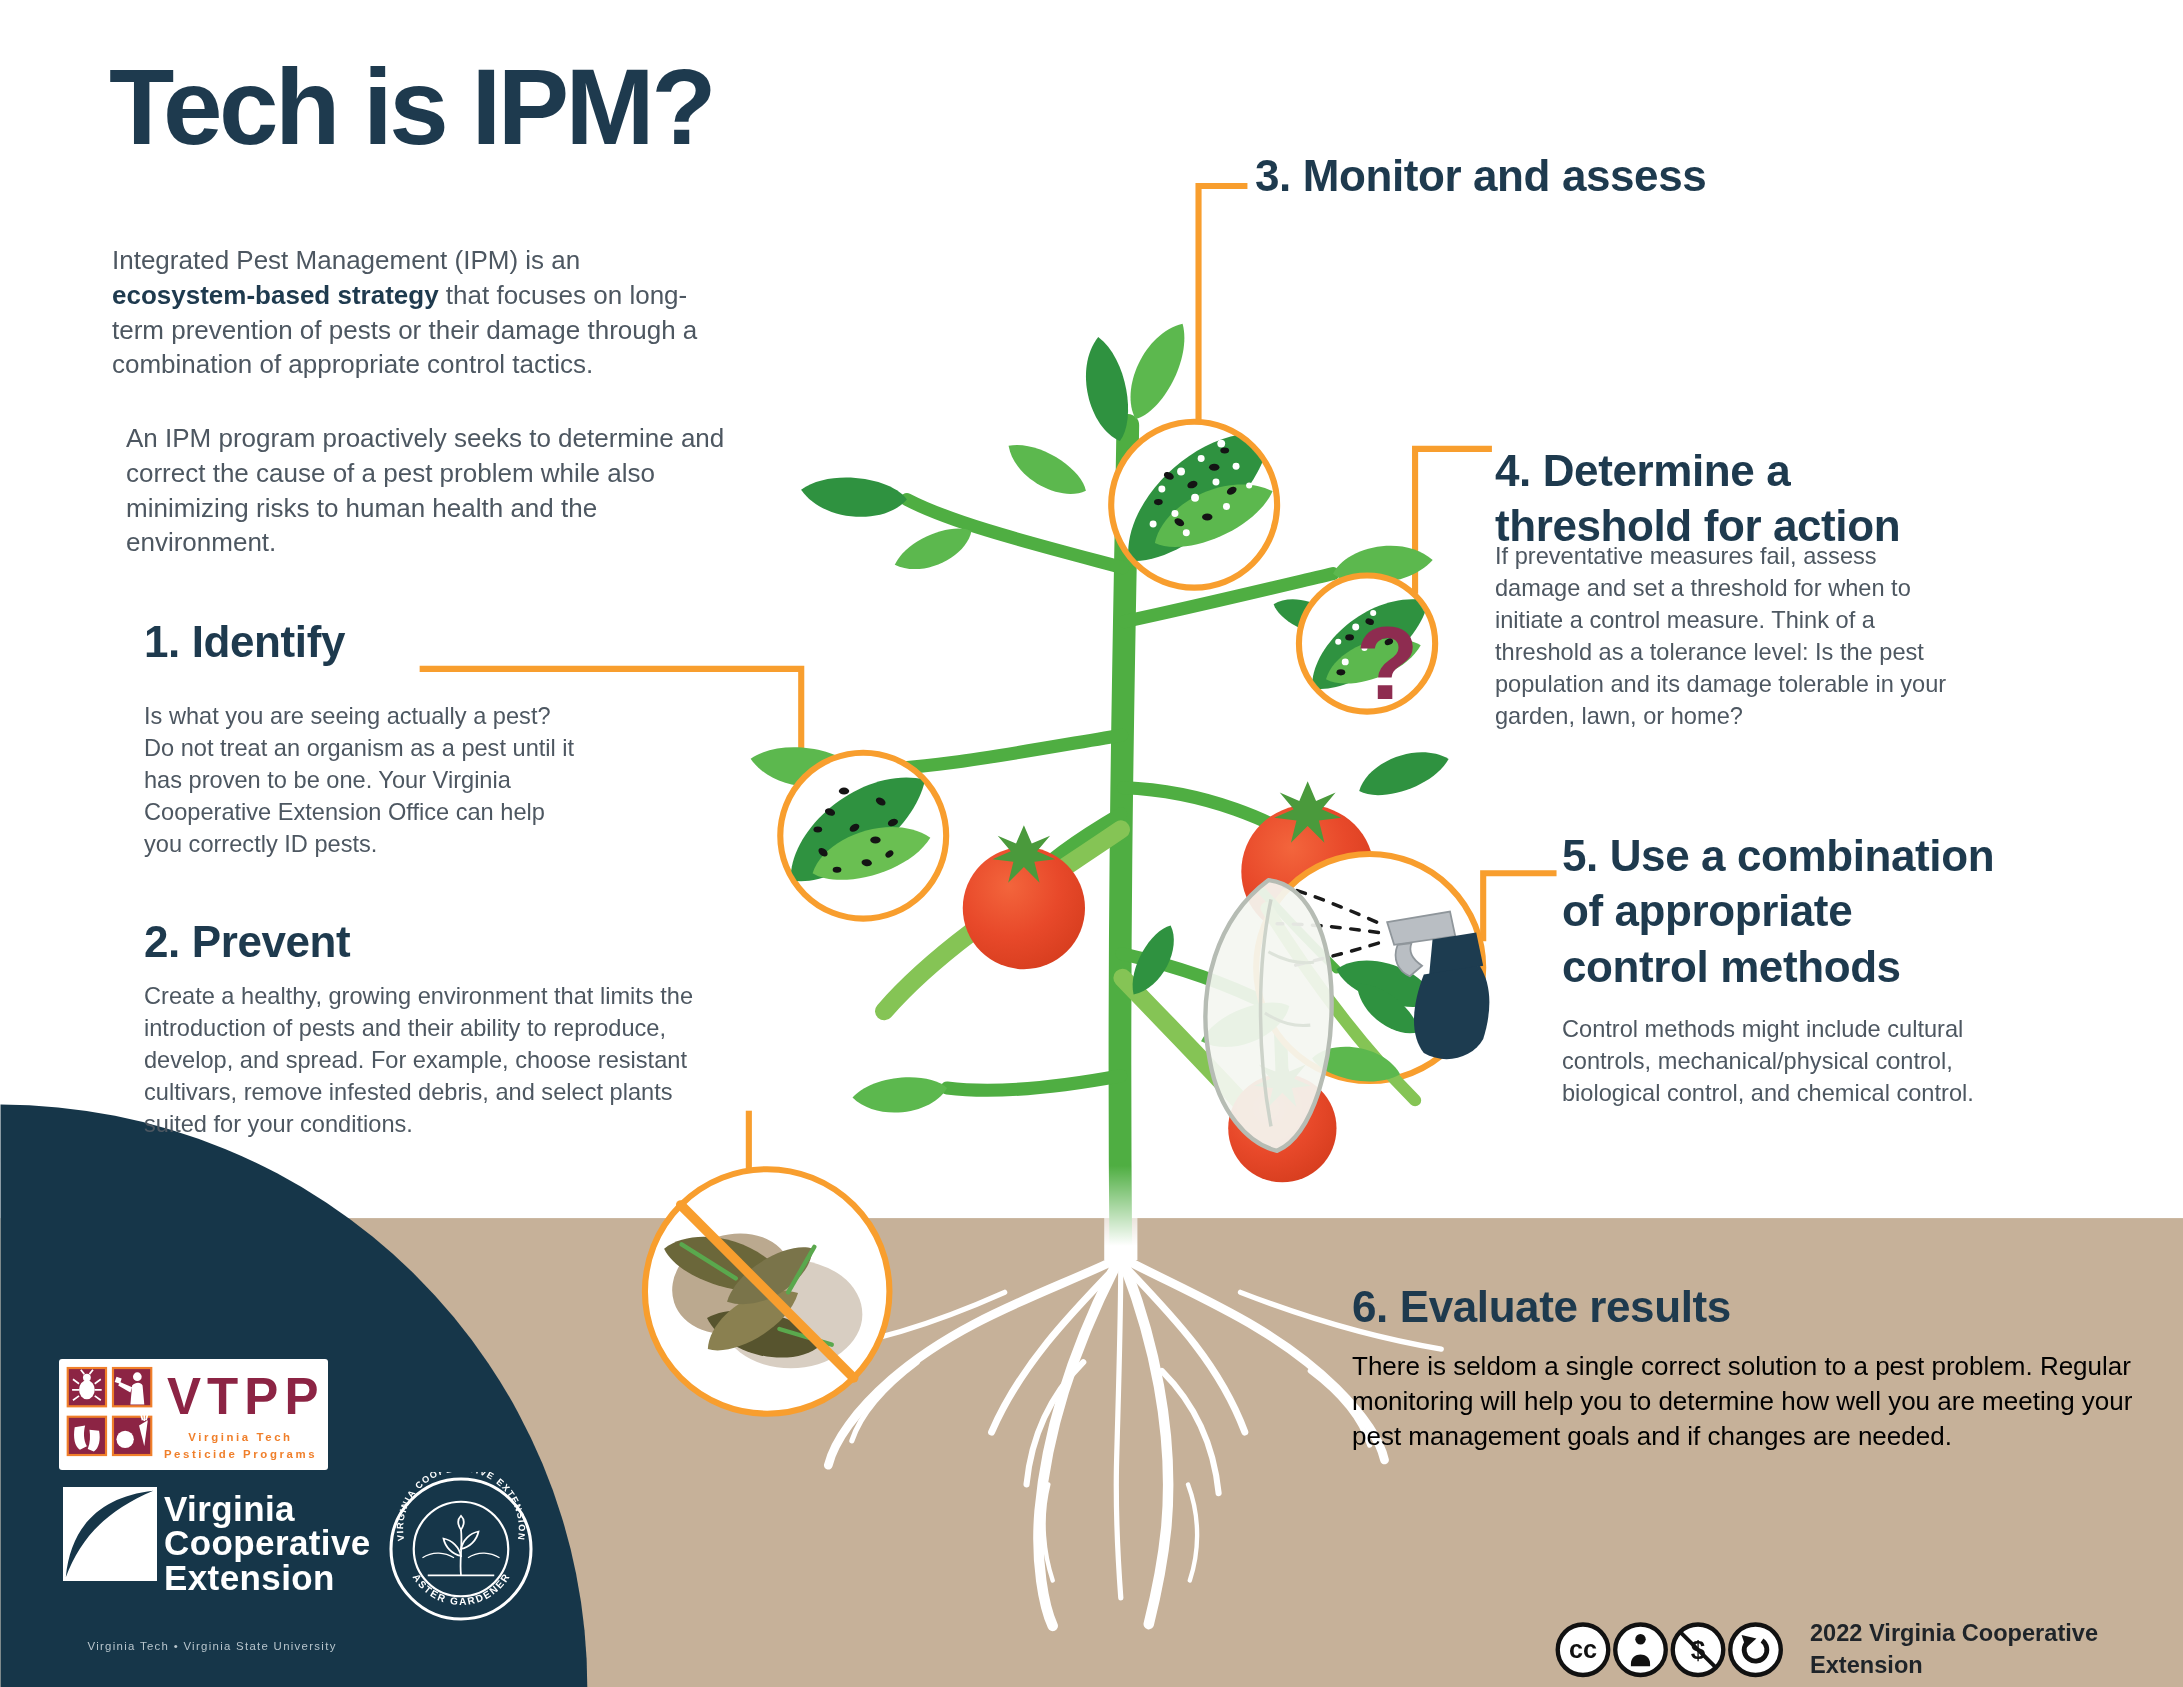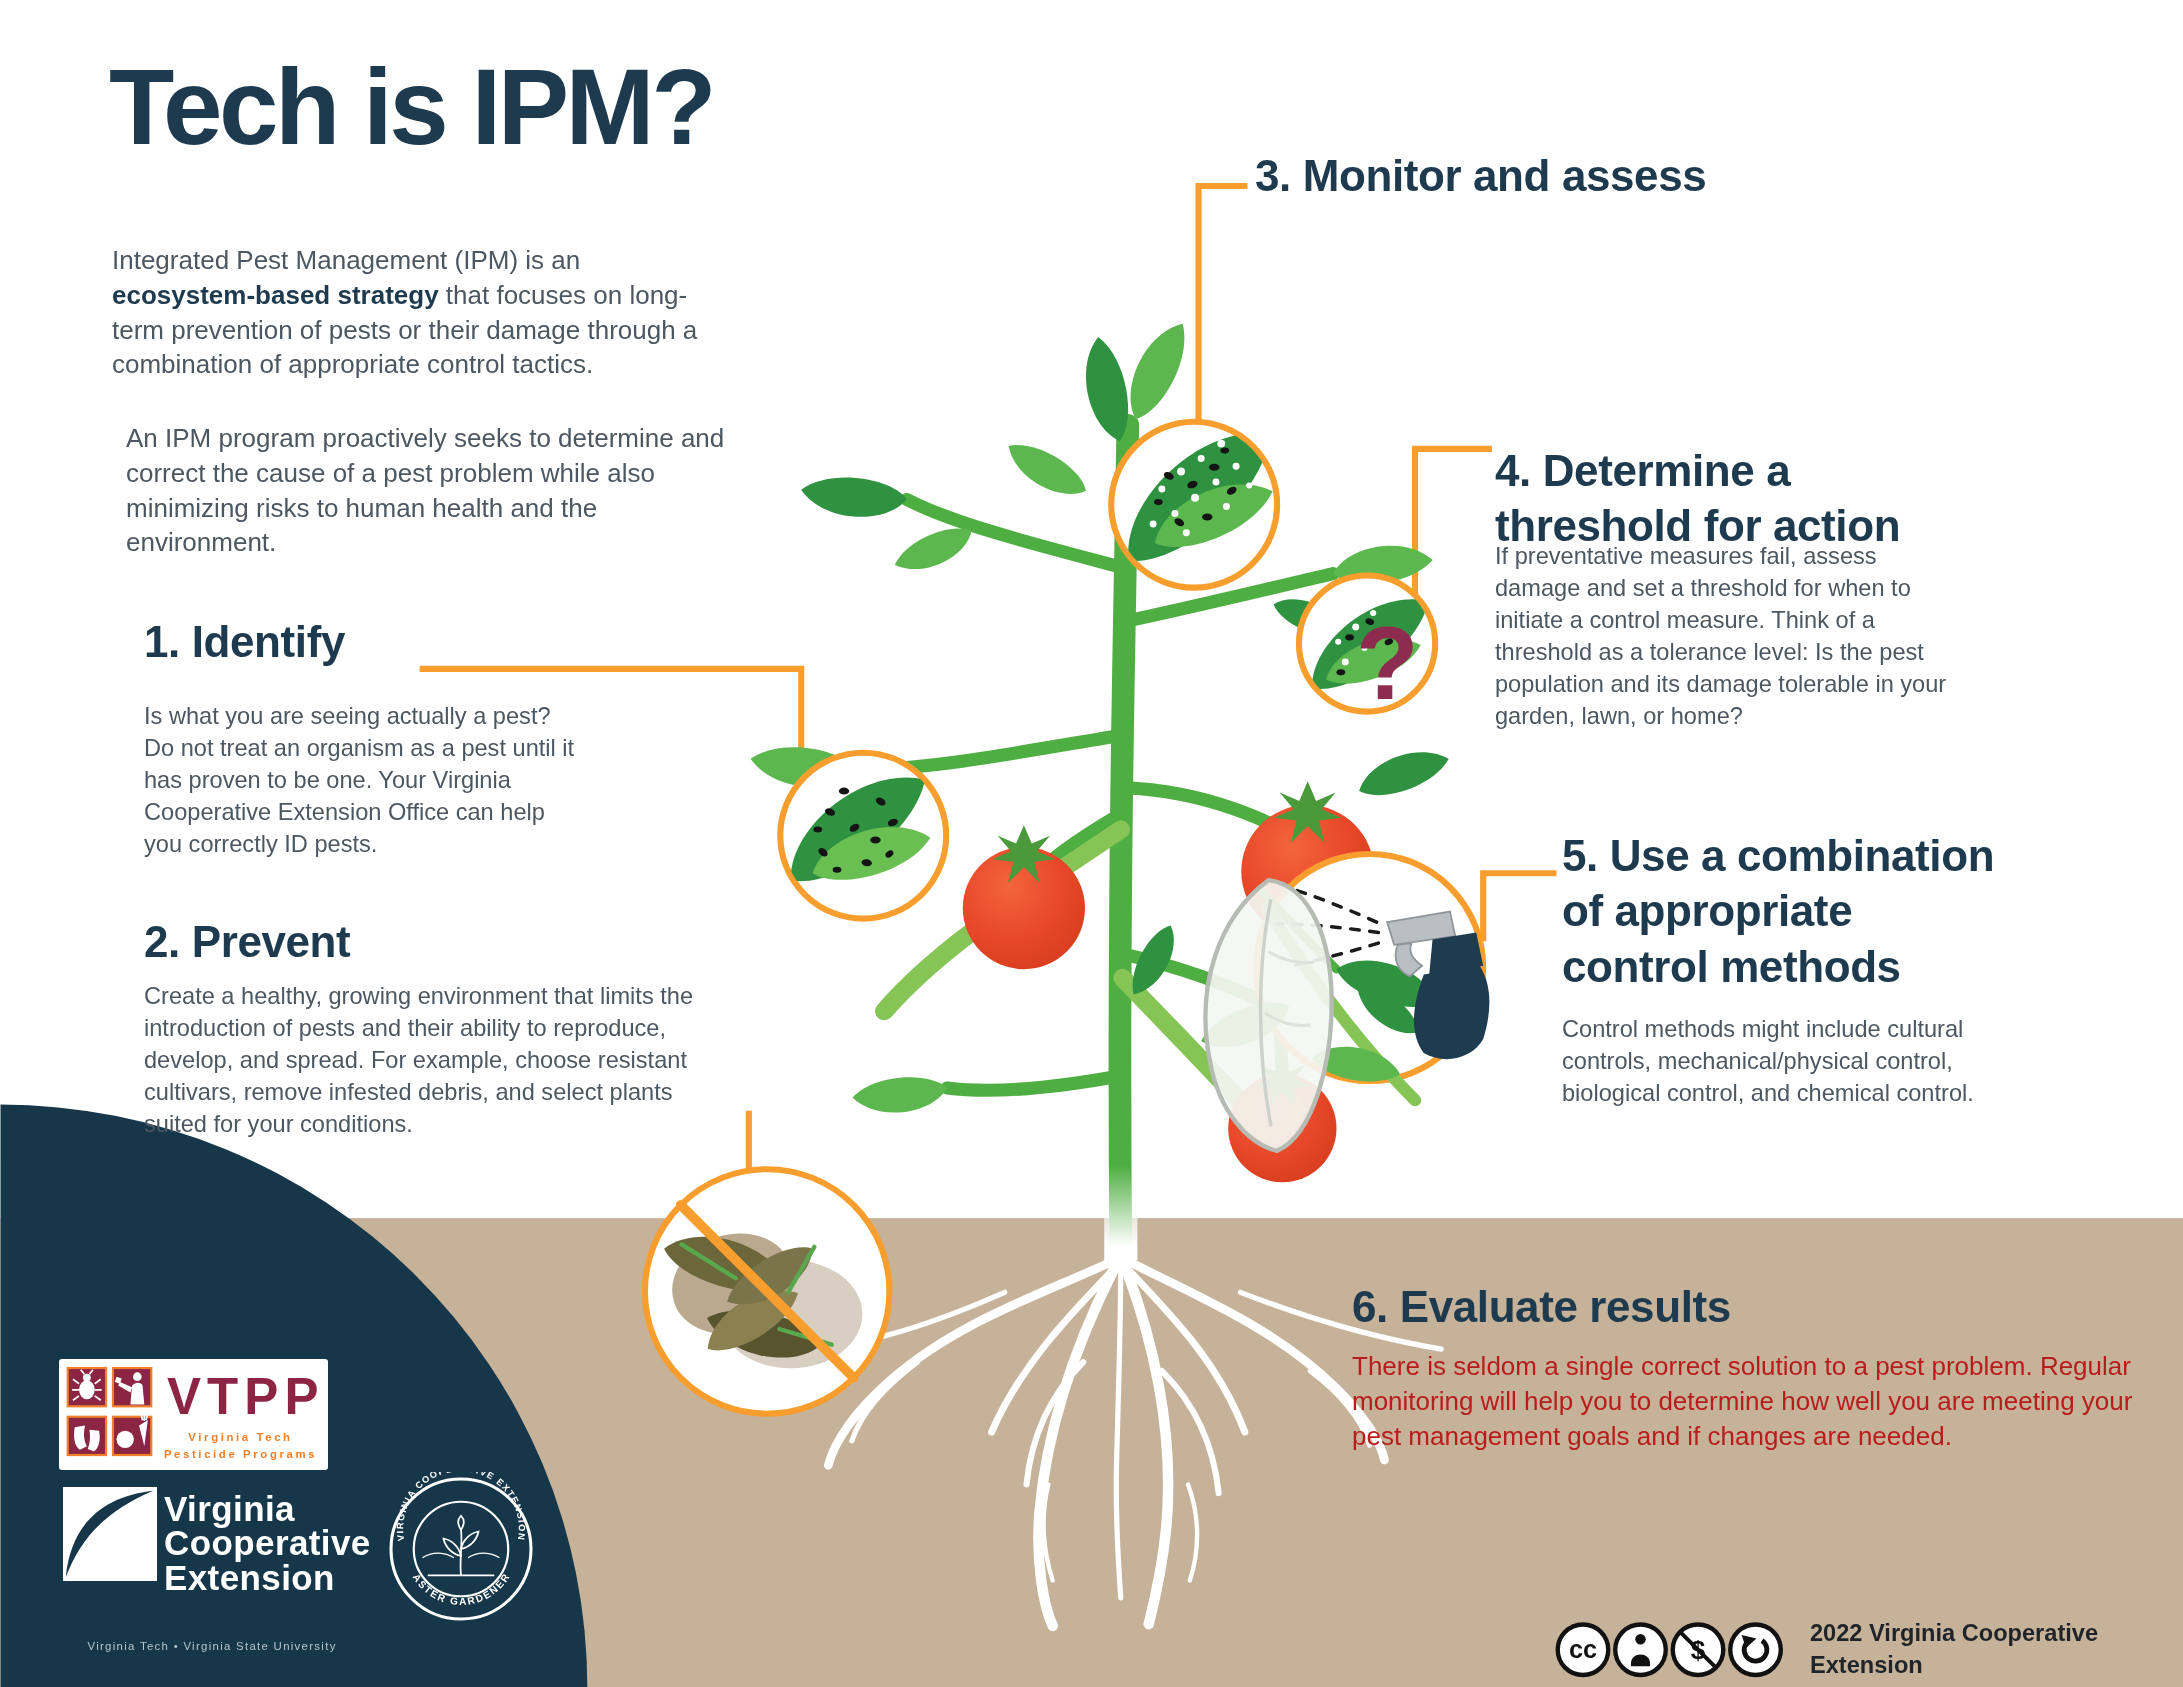--- a/index.html
+++ b/index.html
@@ -8,21 +8,21 @@
   .abs{position:absolute;}
   .scene{position:absolute;left:0;top:0;z-index:2;}
   .txt{z-index:5;}
   .logo{z-index:6;}
   .title{font-weight:800;font-size:107px;letter-spacing:-3.5px;color:#1e3a4e;line-height:1.05;}
   .intro{font-size:26px;line-height:1.34;color:#4d5761;}
   .intro .b{font-weight:700;color:#1e3a4e;}
   .h2{font-weight:800;font-size:44px;letter-spacing:-0.4px;color:#1e3a4e;line-height:1.26;}
   .body{font-size:23.6px;line-height:1.36;color:#4d5761;}
   .body.mt{margin-top:7.9px;}
-  .s6body{font-size:26px;line-height:1.34;color:#b91c1c;}
+  .s6body{font-size:26px;line-height:1.34;color:#000000;}
   .credit{font-weight:700;font-size:23.6px;line-height:1.35;color:#1f2429;}
   .vtpp-box{background:#ffffff;border-radius:3px;width:269px;height:111px;}
   .vtpp-word{font-weight:800;font-size:51px;letter-spacing:6.1px;color:#8c2444;line-height:1;}
   .vtpp-sub{font-weight:700;font-size:11.4px;letter-spacing:2.6px;color:#f07f2a;line-height:1.45;text-align:center;}
   .vce-name{font-weight:800;font-size:35px;line-height:0.98;color:#ffffff;letter-spacing:0.4px;}
   .vce-tag{font-size:11.4px;letter-spacing:1.3px;color:#b9c6cd;}
 </style>
 </head>
 <body>
 

